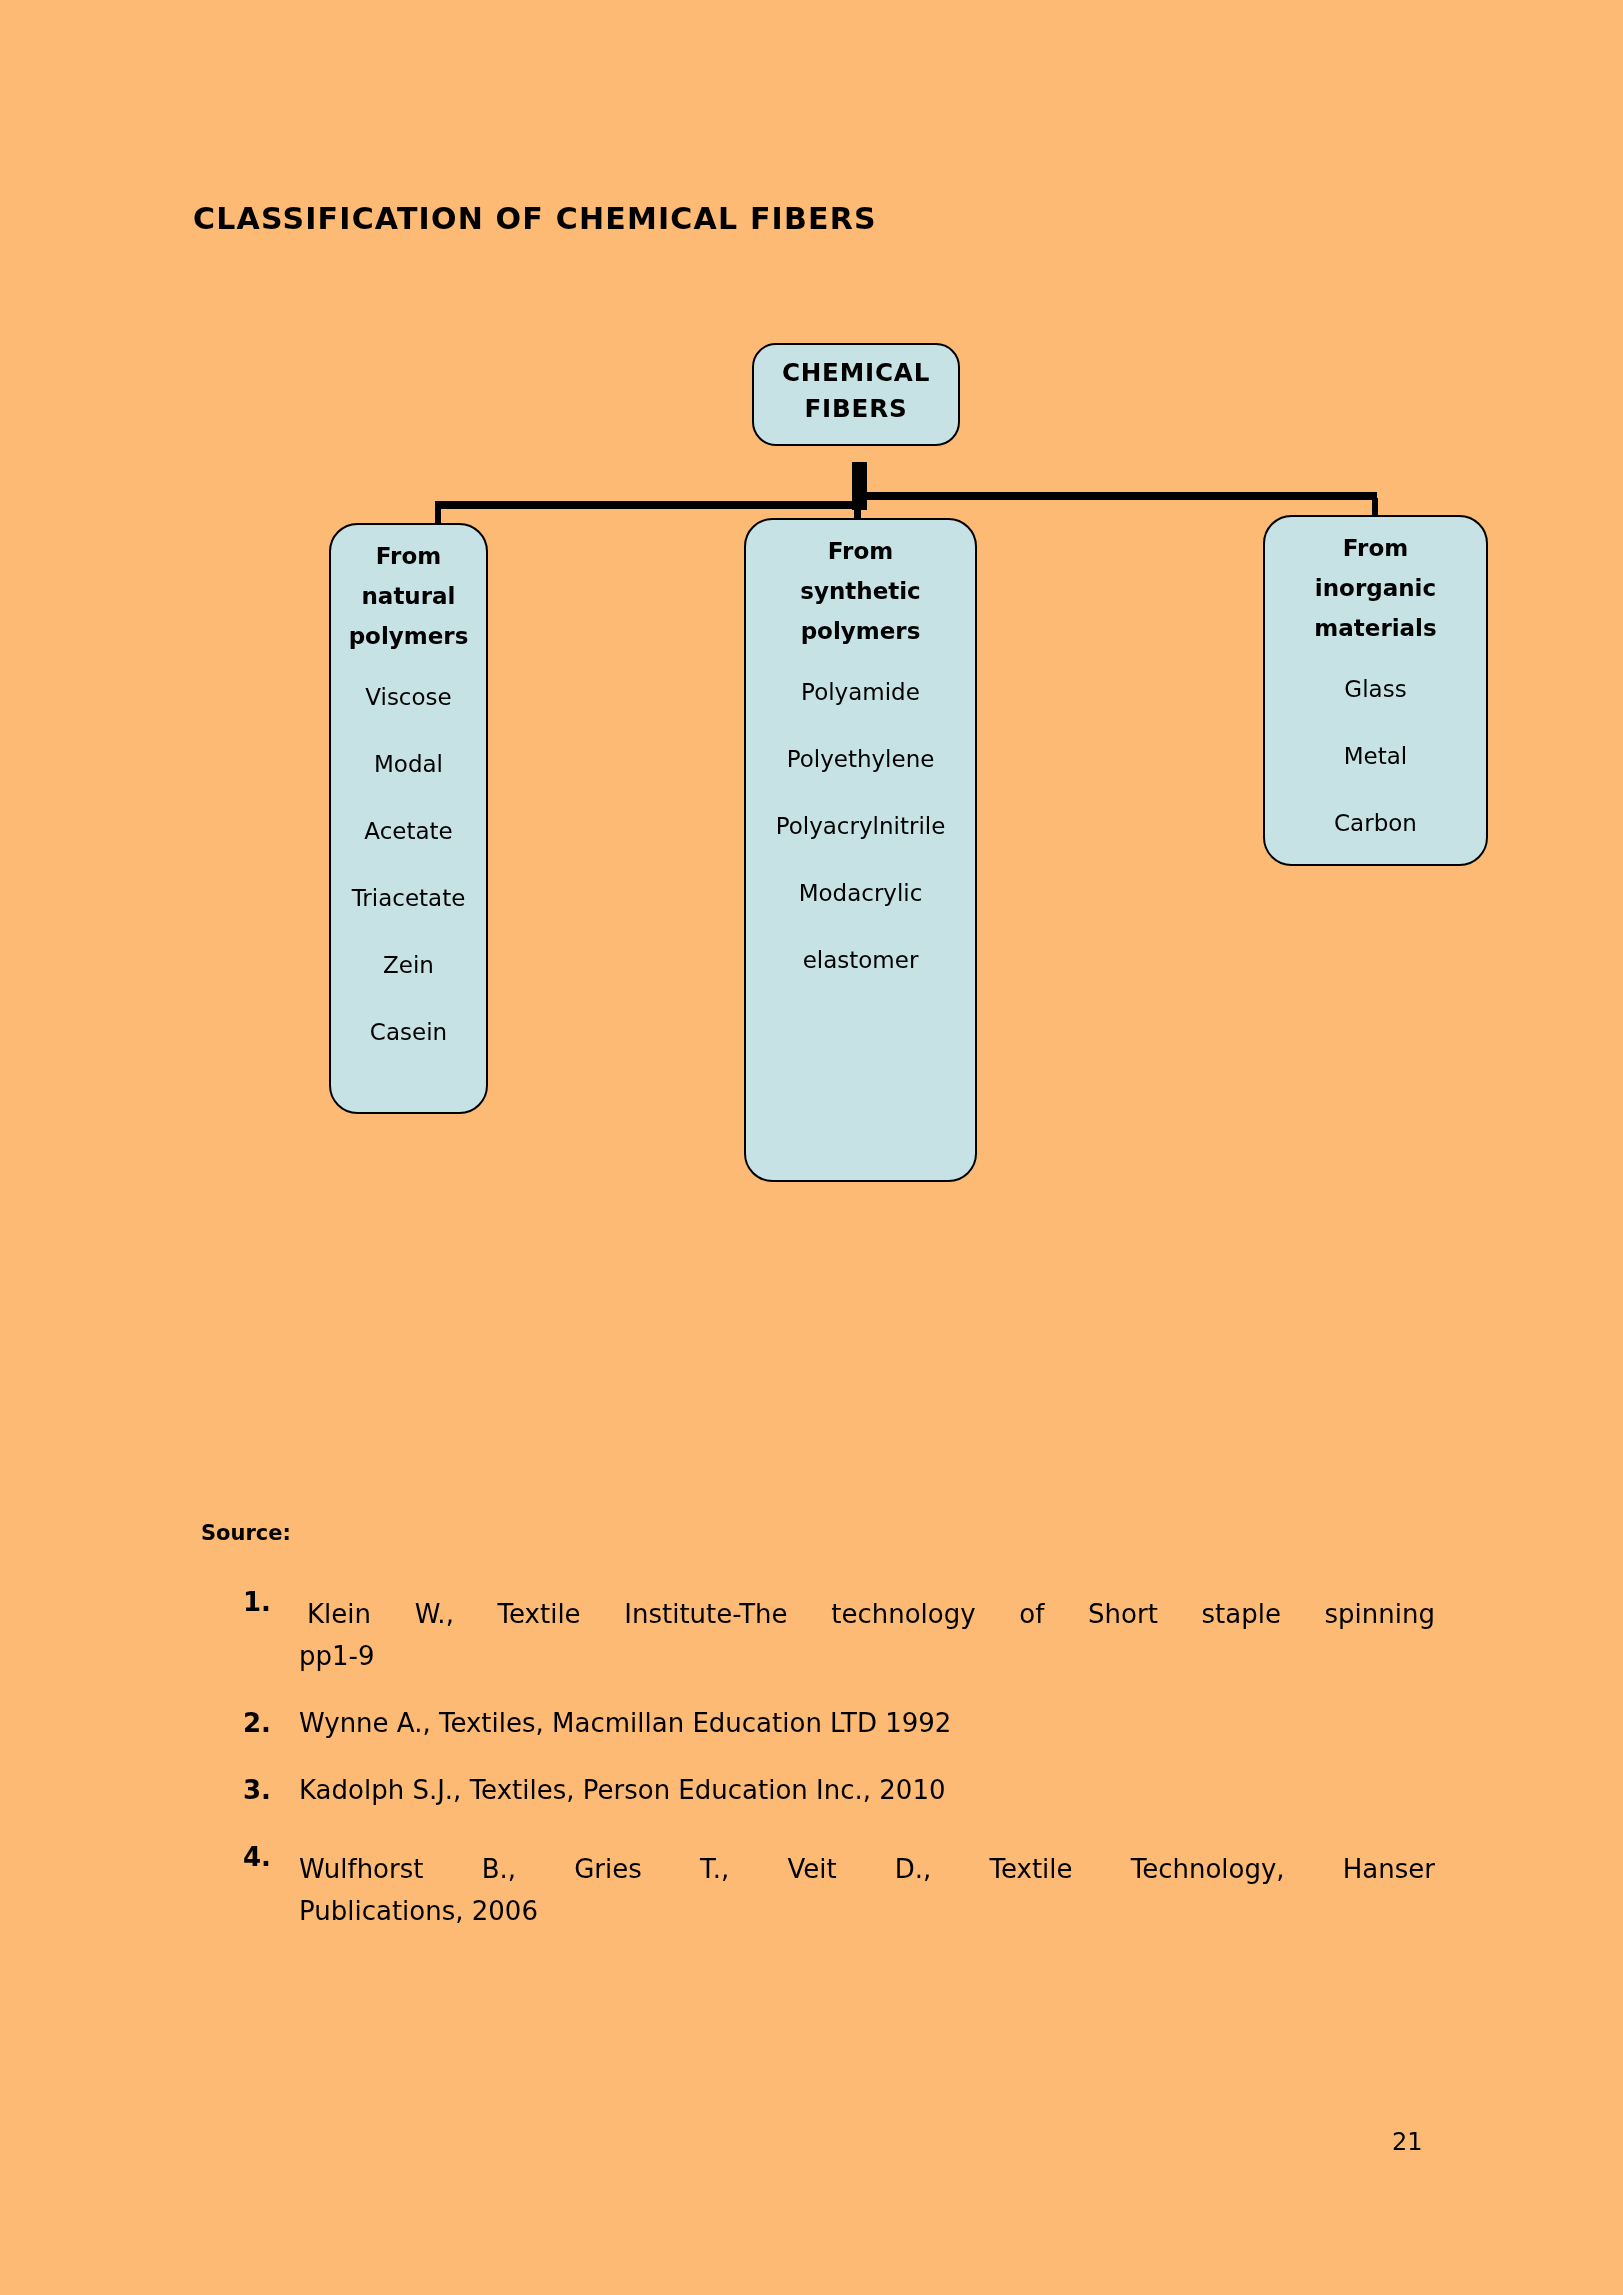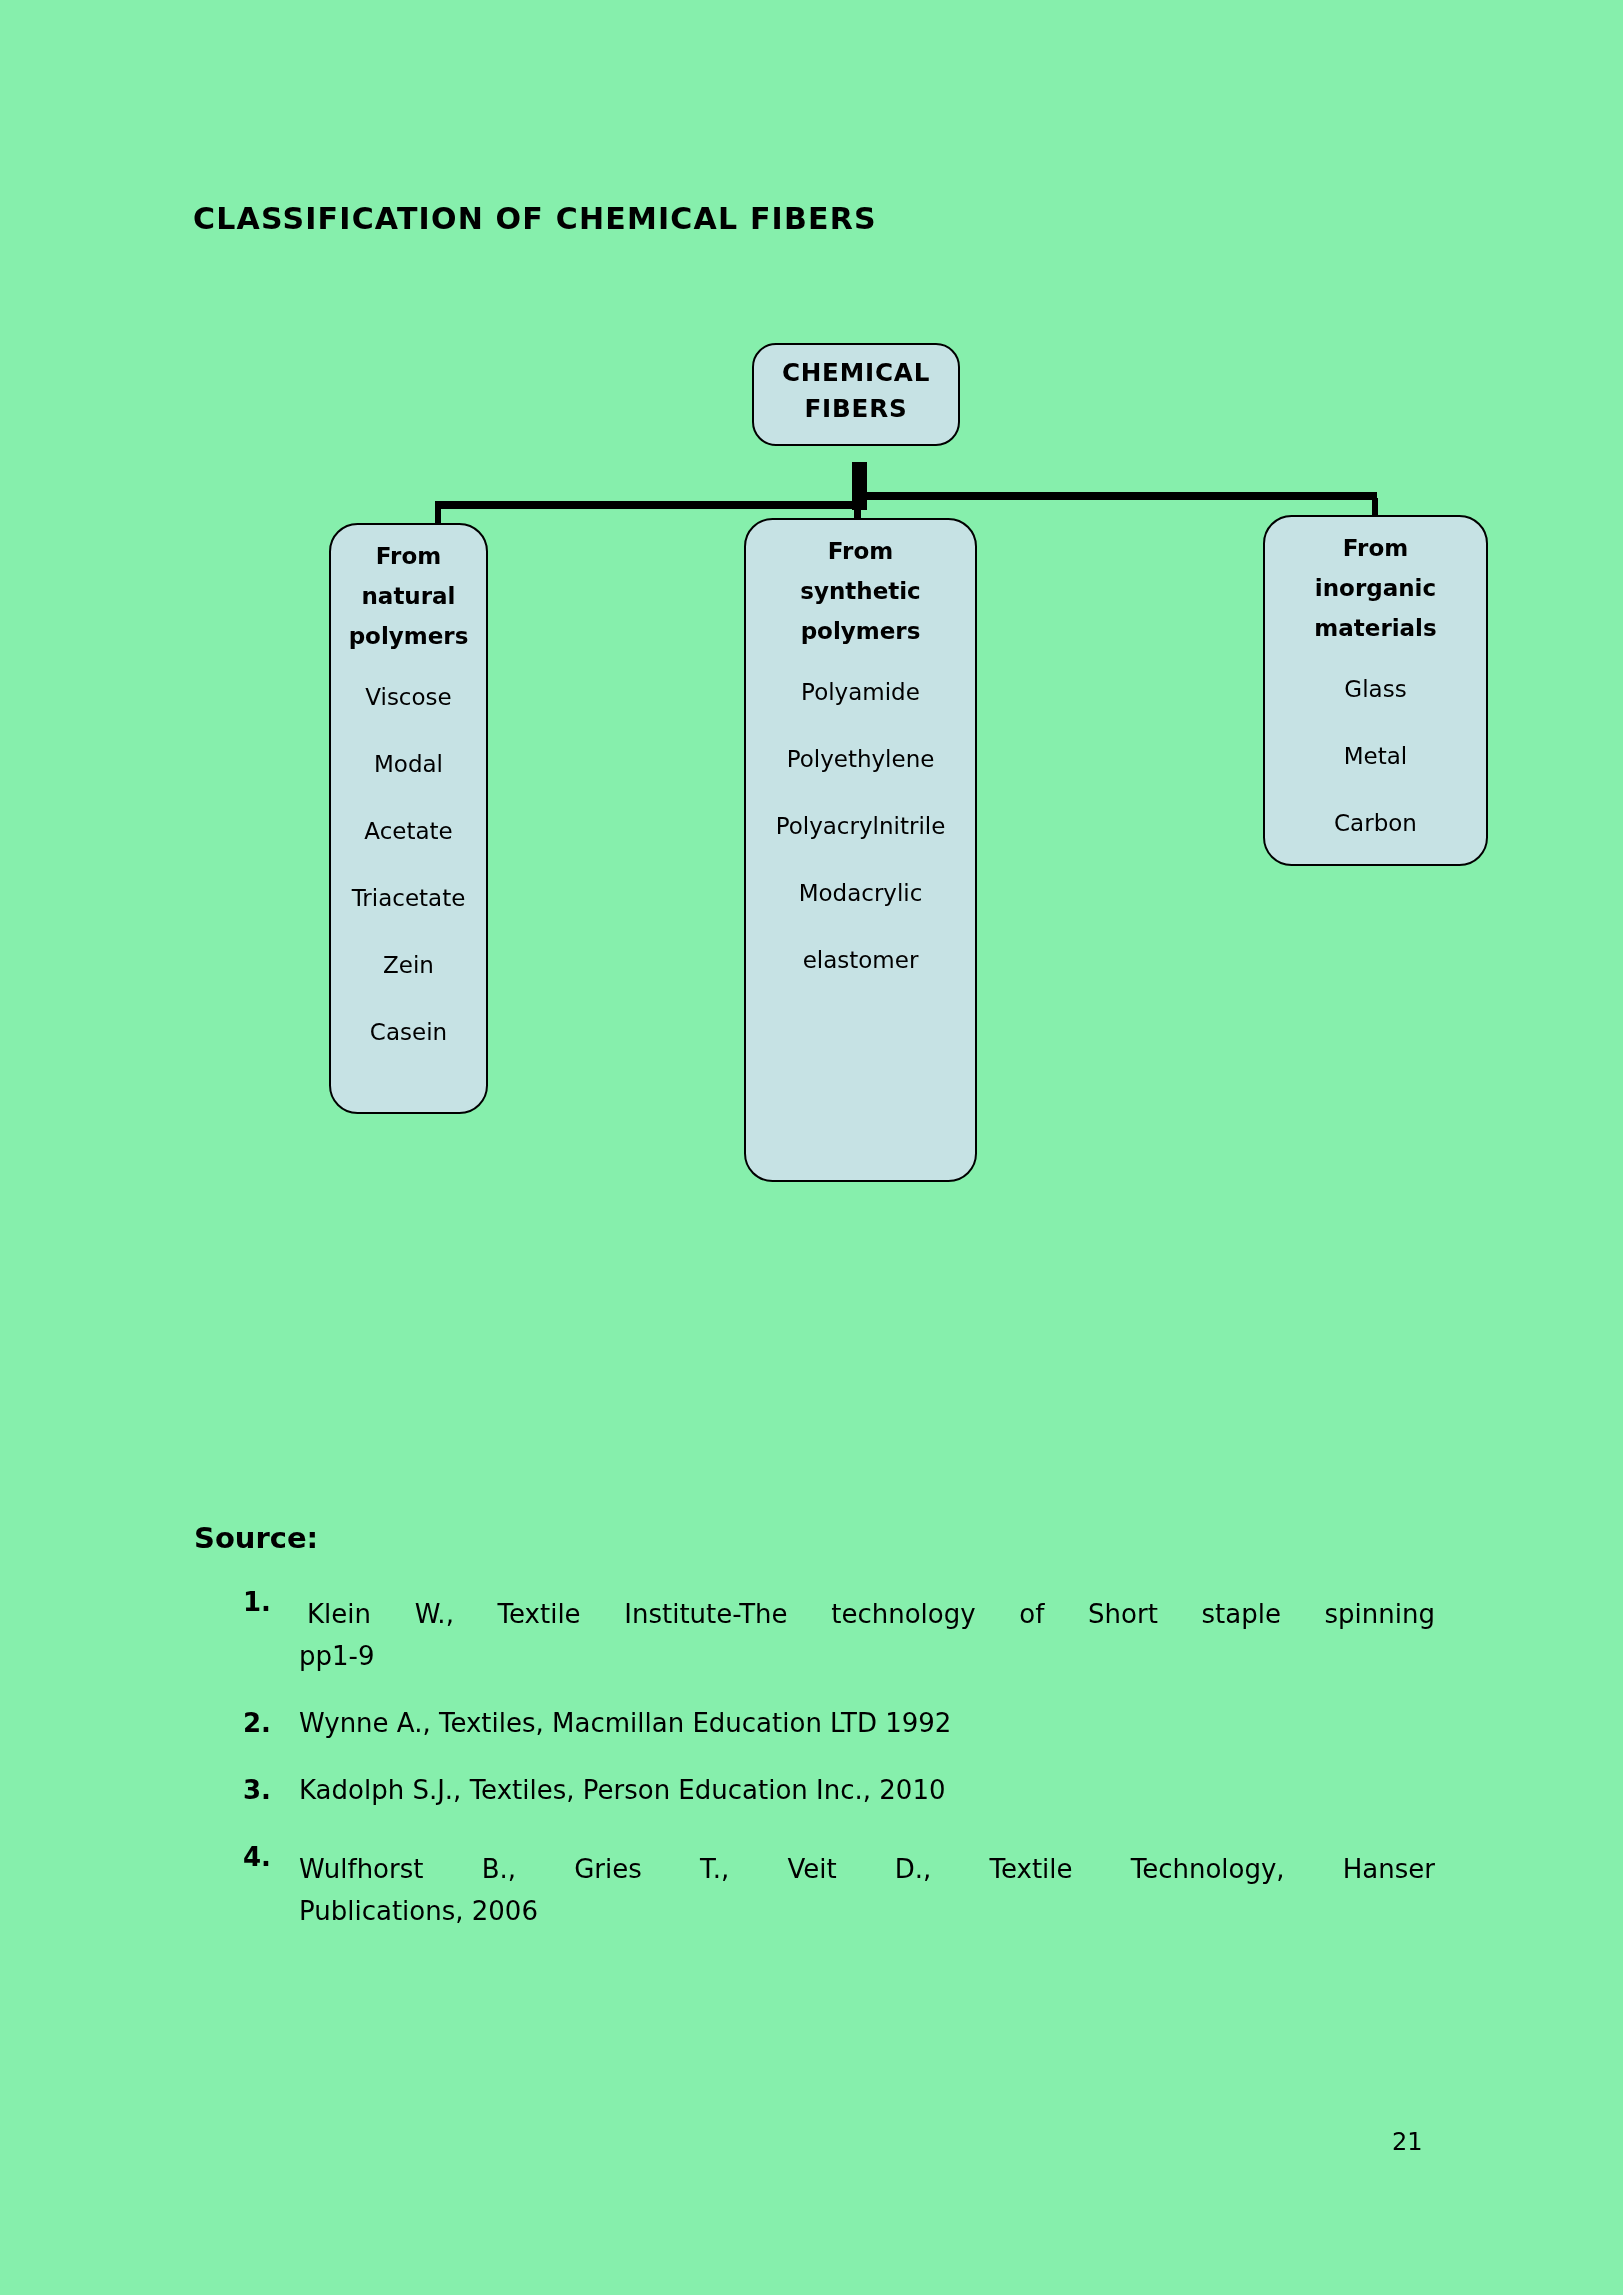--- a/index.html
+++ b/index.html
@@ -1,20 +1,20 @@
 <!DOCTYPE html>
 <html style="font-size:12.7px"><head>
 <meta charset="utf-8">
 <style>
   html, body { margin: 0; padding: 0; background: #888; }
   .page {
     position: relative;
     width: 1624px;
     height: 2295px;
-    background: #86efac;
+    background: #fdba74;
     font-family: "DejaVu Sans", "Liberation Sans", sans-serif;
     color: #000;
     overflow: hidden;
     --box-fill: #c6e2e4;
     --line-color: #000000;
   }
 
   
   .title {
     position: absolute;
@@ -75,23 +75,23 @@
   .conn-stub       { left: 852px; top: 462px; width: 15px;  height: 48px; }
   .conn-right-h    { left: 863px; top: 492px; width: 514px; height: 8px; }
   .conn-left-h     { left: 435px;  top: 501px; width: 432px; height: 8px; }
   .conn-left-drop  { left: 435px;  top: 507px; width: 6.3px;   height: 19px; }
   .conn-mid-drop   { left: 854px; top: 508px; width: 7.1px;   height: 12.7px; }
   .conn-right-drop { left: 1372px; top: 498px; width: 6.3px;   height: 20px; }
 
   
   .source-heading {
     position: absolute;
-    left: 194px;
+    left: 201px;
     top: 1521px;
-    font-size: 29px;
+    font-size: 21px;
     font-weight: bold;
   }
   .source-list {
     position: absolute;
     left: 243px;
     top: 1581px;
     width: 1192px;
   }
   .source-item {
     display: flex;

